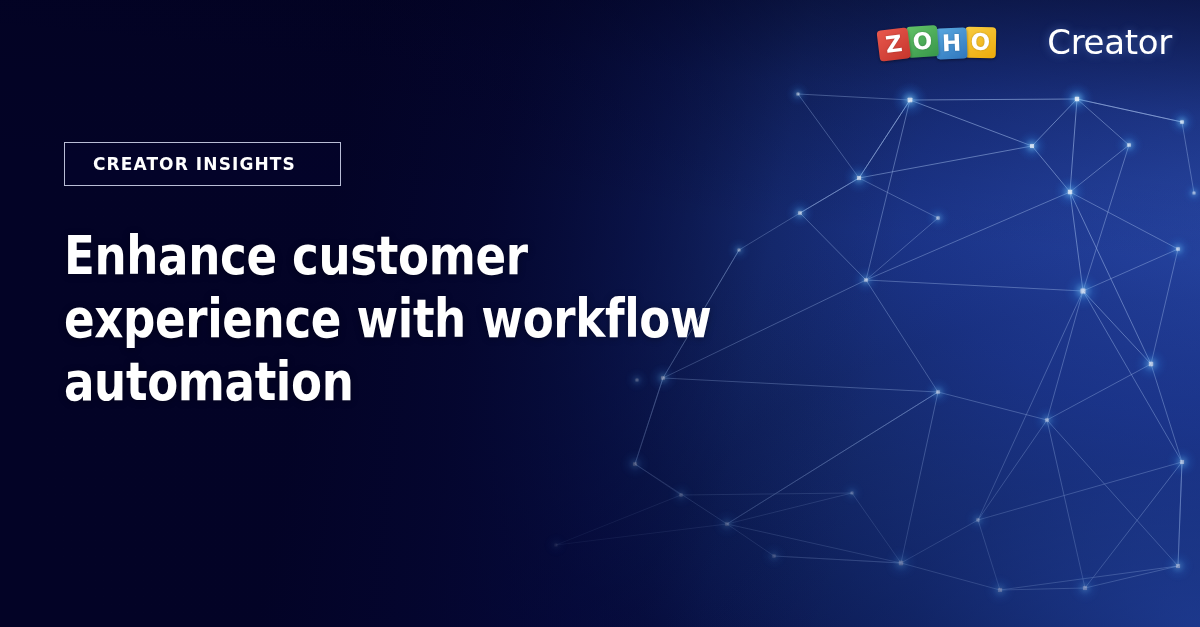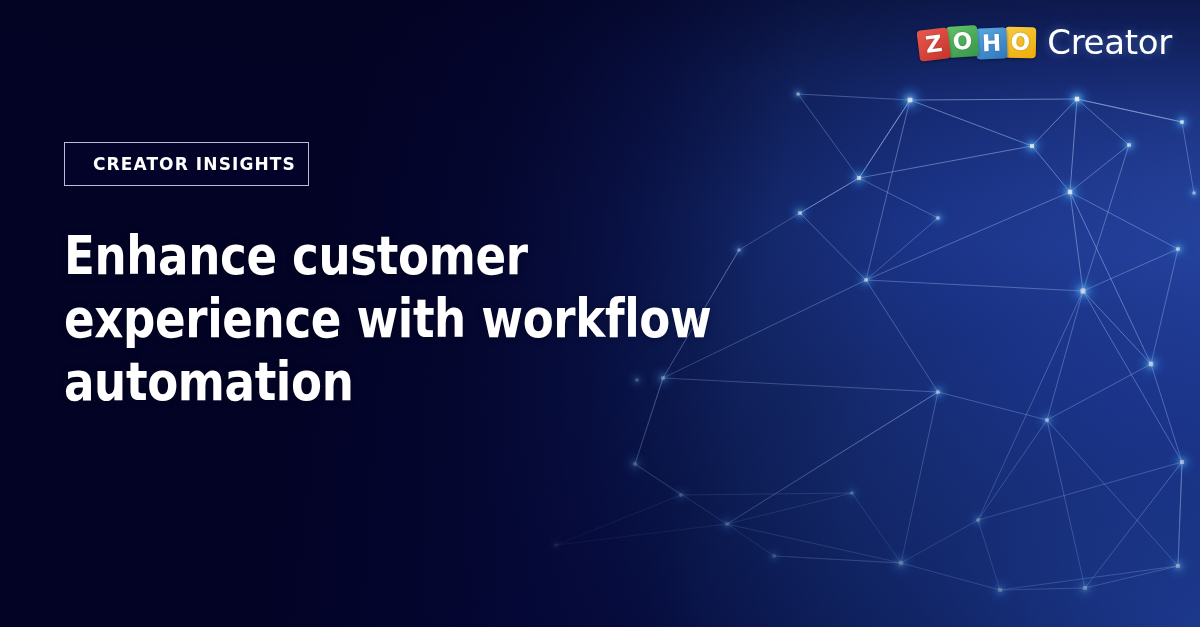--- a/index.html
+++ b/index.html
@@ -114,34 +114,35 @@
   .tile.t1 { background: linear-gradient(150deg,#63c267,#37964a); transform: rotate(-4deg) translateY(-1px); z-index: 3; }
   .tile.t2 { background: linear-gradient(150deg,#5aa9e0,#2f76bd); transform: rotate(-2deg) translateY(1px); z-index: 2; }
   .tile.t3 { background: linear-gradient(150deg,#f6c council,#f2b307); background: linear-gradient(150deg,#f8cc42,#edab0a); transform: rotate(1deg) translateY(0px); z-index: 1; }
   .logo-word {
     color: #ffffff;
     font-size: 34px;
     font-weight: normal;
     letter-spacing: -0.3px;
     font-family: "DejaVu Sans", sans-serif;
     text-shadow: 0 0 10px rgba(120,170,255,0.45);
+    margin-left: 40px;
   }
 
   
   .content {
     position: absolute;
     left: 64px;
     top: 142px;
     z-index: 5;
     width: 740px;
   }
   .eyebrow {
     display: inline-block;
     border: 1.5px solid #b9bdd6;
-    padding: 13px 12px 12px 28px;
+    padding: 13px 44px 12px 28px;
     color: #ffffff;
     font-size: 17px;
     font-weight: bold;
     letter-spacing: 1.1px;
     font-family: "DejaVu Sans", sans-serif;
     line-height: 1;
     background: rgba(8,8,58,0.18);
   }
   .headline {
     margin: 38px 0 0 0;

